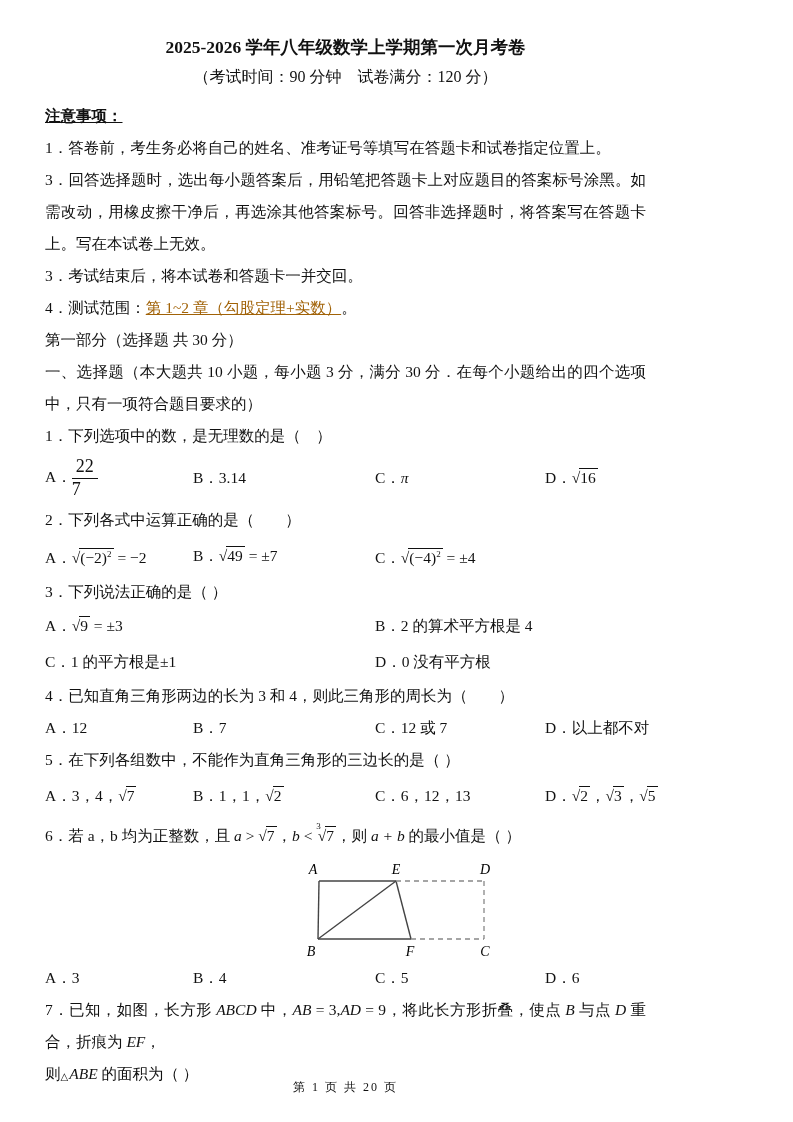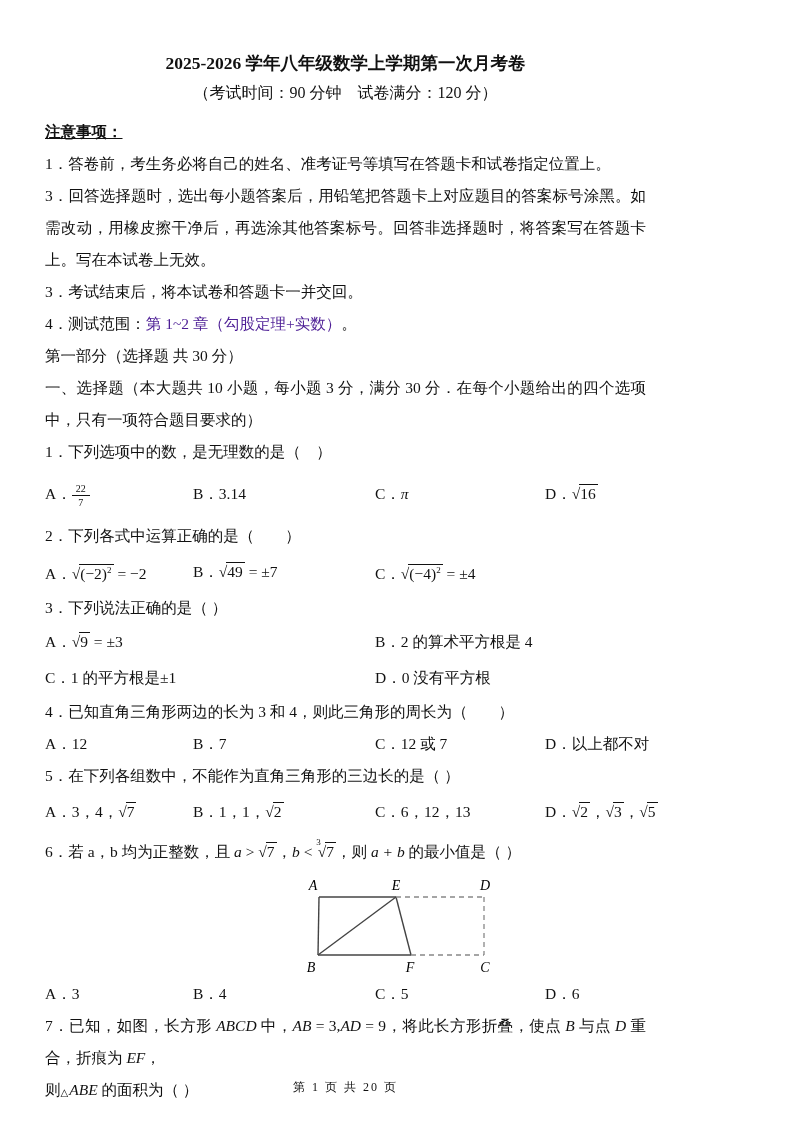--- a/index.html
+++ b/index.html
@@ -1,37 +1,37 @@
 <!DOCTYPE html>
 <html><head>
 <meta charset="utf-8">
 <style>
   html,body{margin:0;padding:0;background:#ffffff;}
   body{
     width:793px;height:1122px;overflow:hidden;position:relative;
     font-family:"Liberation Serif","DejaVu Serif",serif;
     color:#111;font-size:15.5px;
   }
-  .page{box-sizing:border-box;width:691px;height:1122px;padding:40px 45px 0 45px;position:relative;}
+  .page{box-sizing:border-box;width:691px;height:1122px;padding:24px 45px 0 45px;position:relative;}
   p{margin:0;line-height:32px;}
   .title{text-align:center;font-weight:bold;font-size:17.5px;line-height:22px;margin-top:12px;}
   .subtitle{text-align:center;font-weight:normal;font-size:16px;line-height:22px;margin-top:8px;margin-bottom:12px;}
   .bold{font-weight:bold;text-decoration:underline;}
-  .red{color:#4c1d95;}
+  .red{color:#a16207;text-decoration:underline;}
   .center{text-align:left;}
   .just{text-align:justify;}
   .stem{line-height:32px;}
   
   .row4{display:grid;grid-template-columns:148px 182px 170px 1fr;align-items:center;line-height:32px;}
   .row4.tall{min-height:52px;}
   .row4.math{min-height:40px;}
   .row2{display:grid;grid-template-columns:330px 1fr;line-height:36px;}
   .opt{white-space:nowrap;}
   
-  .frac{display:inline-block;vertical-align:-0.70em;text-align:center;line-height:1.1;font-size:10px;}
+  .frac{display:inline-block;vertical-align:-0.70em;line-height:1.1;font-size:18px;}
   .frac .num{display:block;border-bottom:1px solid #111;padding:0 4px 1px 4px;}
   .frac .den{display:block;padding-top:1px;}
   
   .srad{white-space:nowrap;}
   .srad .rt{letter-spacing:-1px;}
   .srad .bar{border-top:1.2px solid #111;padding:0 2px 0 1px;}
   .srad .bar sup{font-size:9px;}
   .ridx{font-size:9px;position:relative;top:-6px;margin-right:-3px;}
   .mi{font-style:italic;}
   .tri{font-size:10px;position:relative;top:1px;margin-right:1px;}

